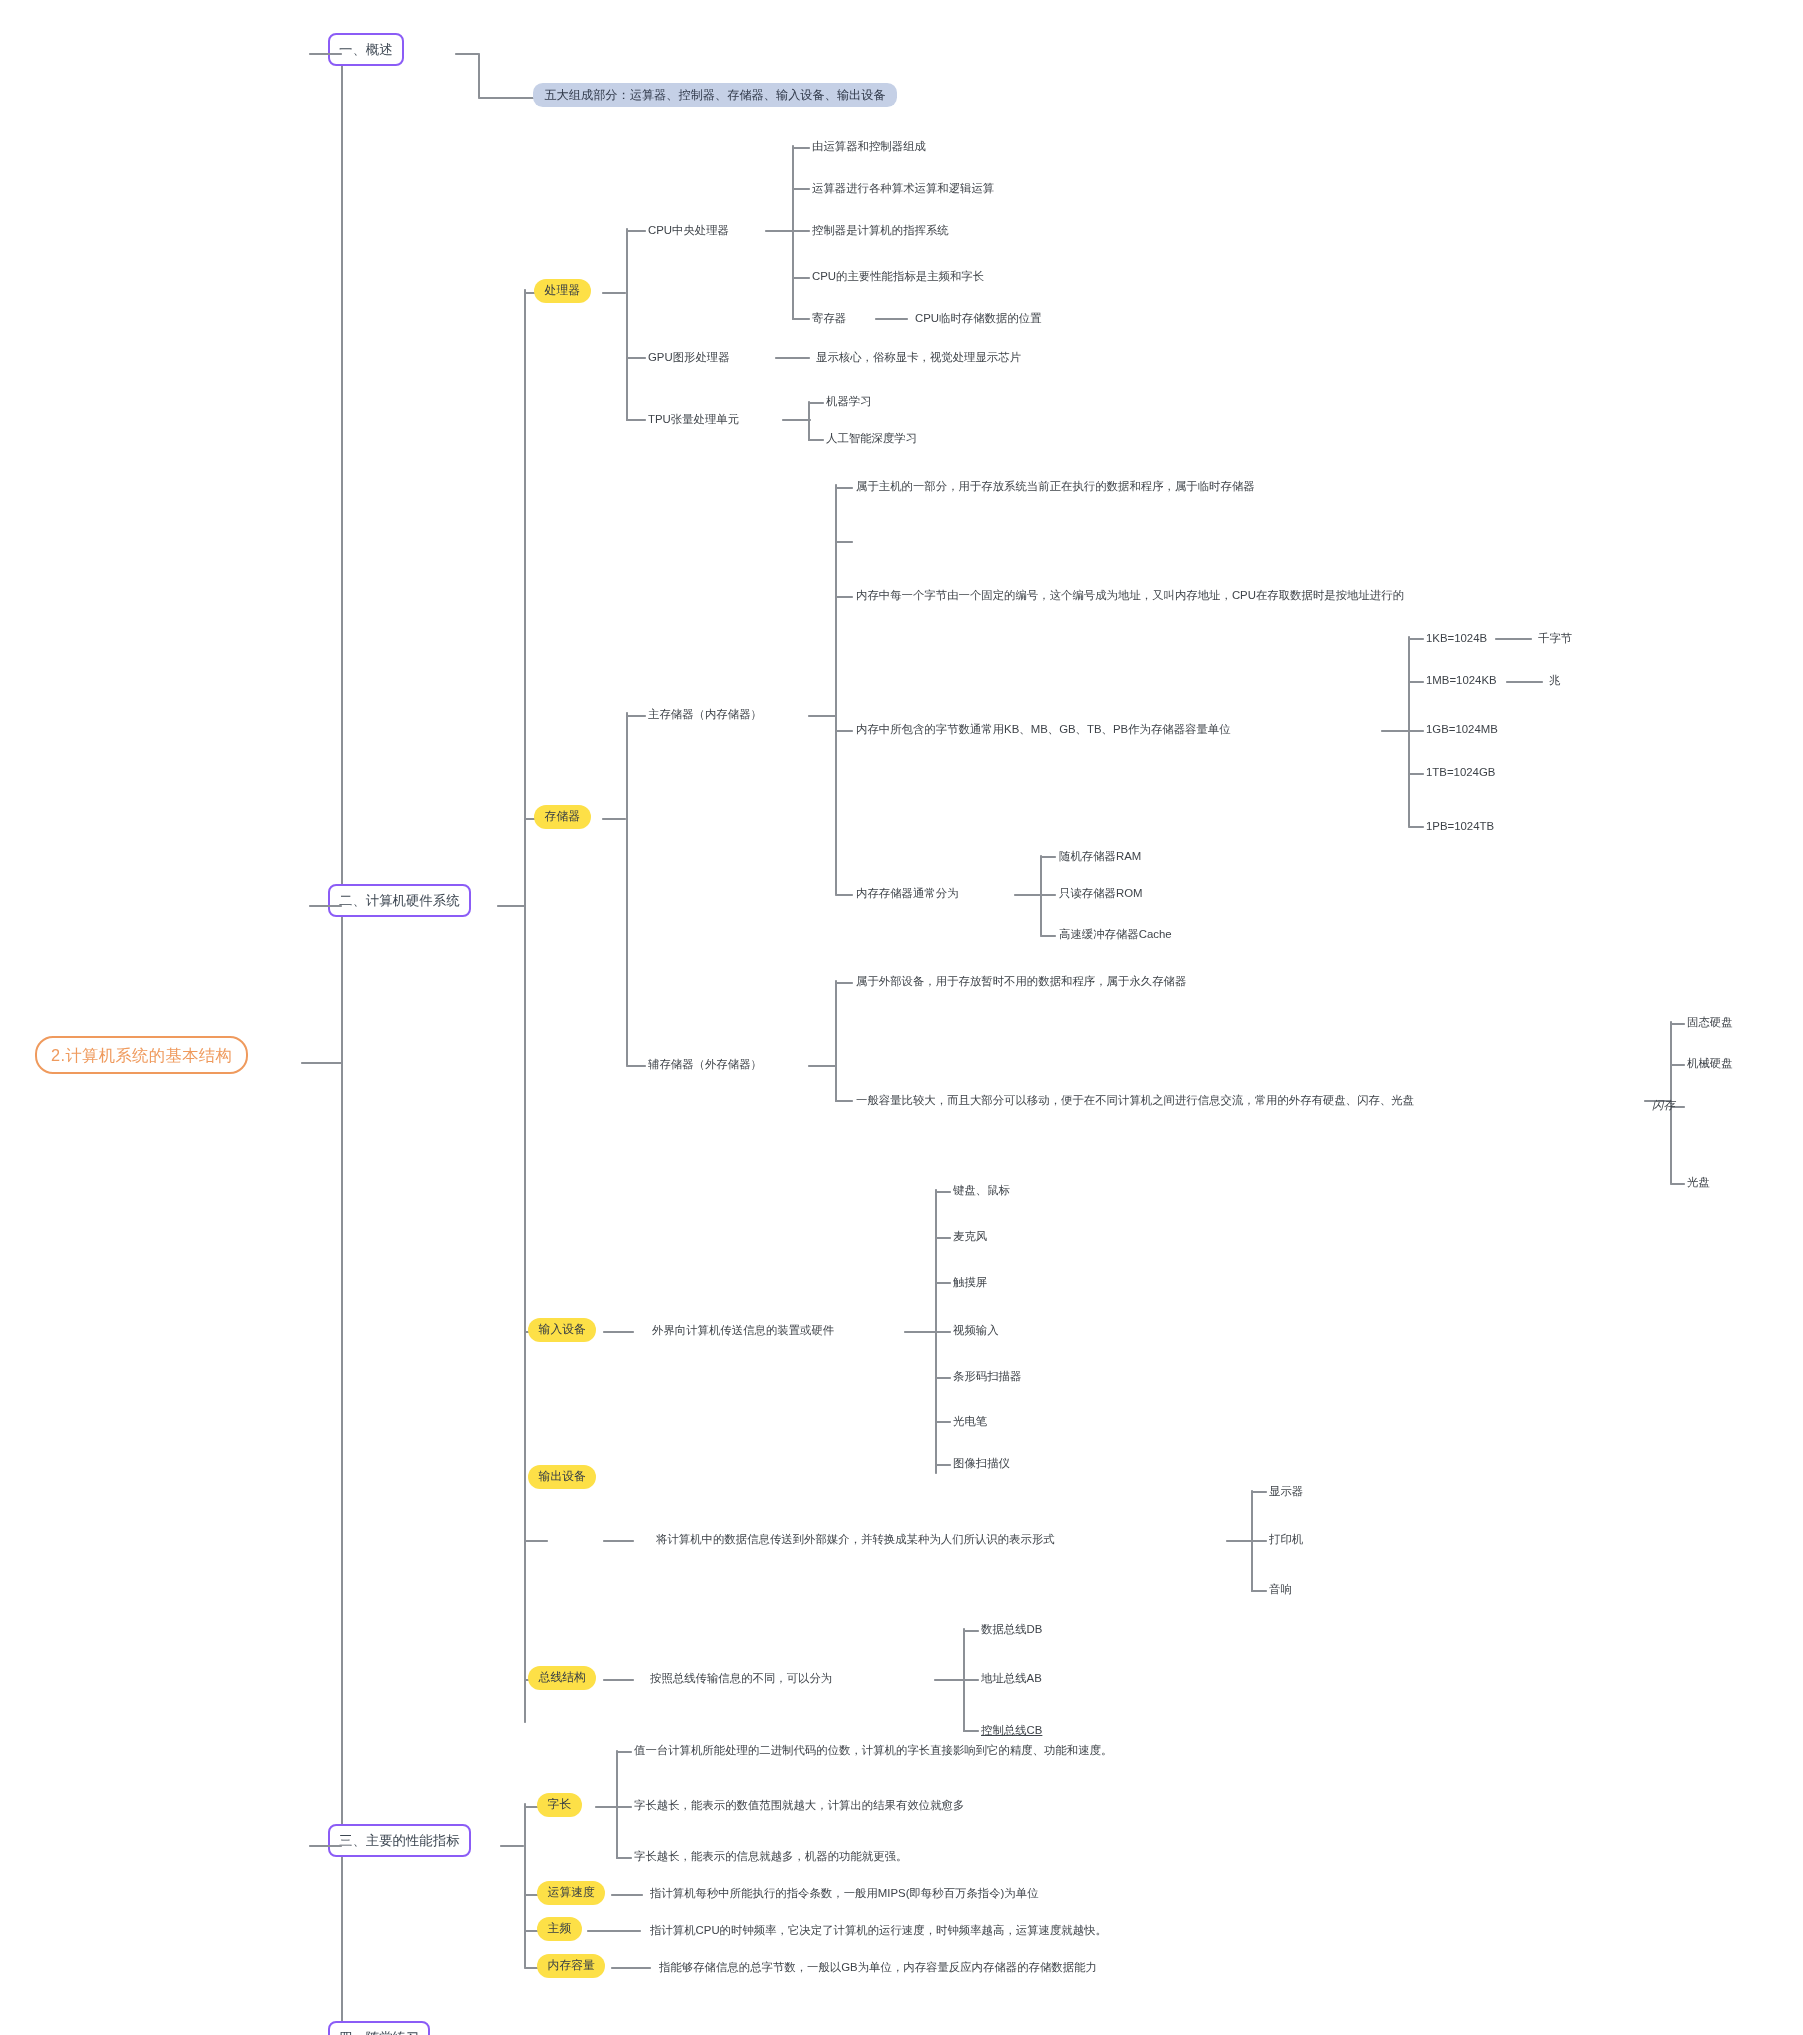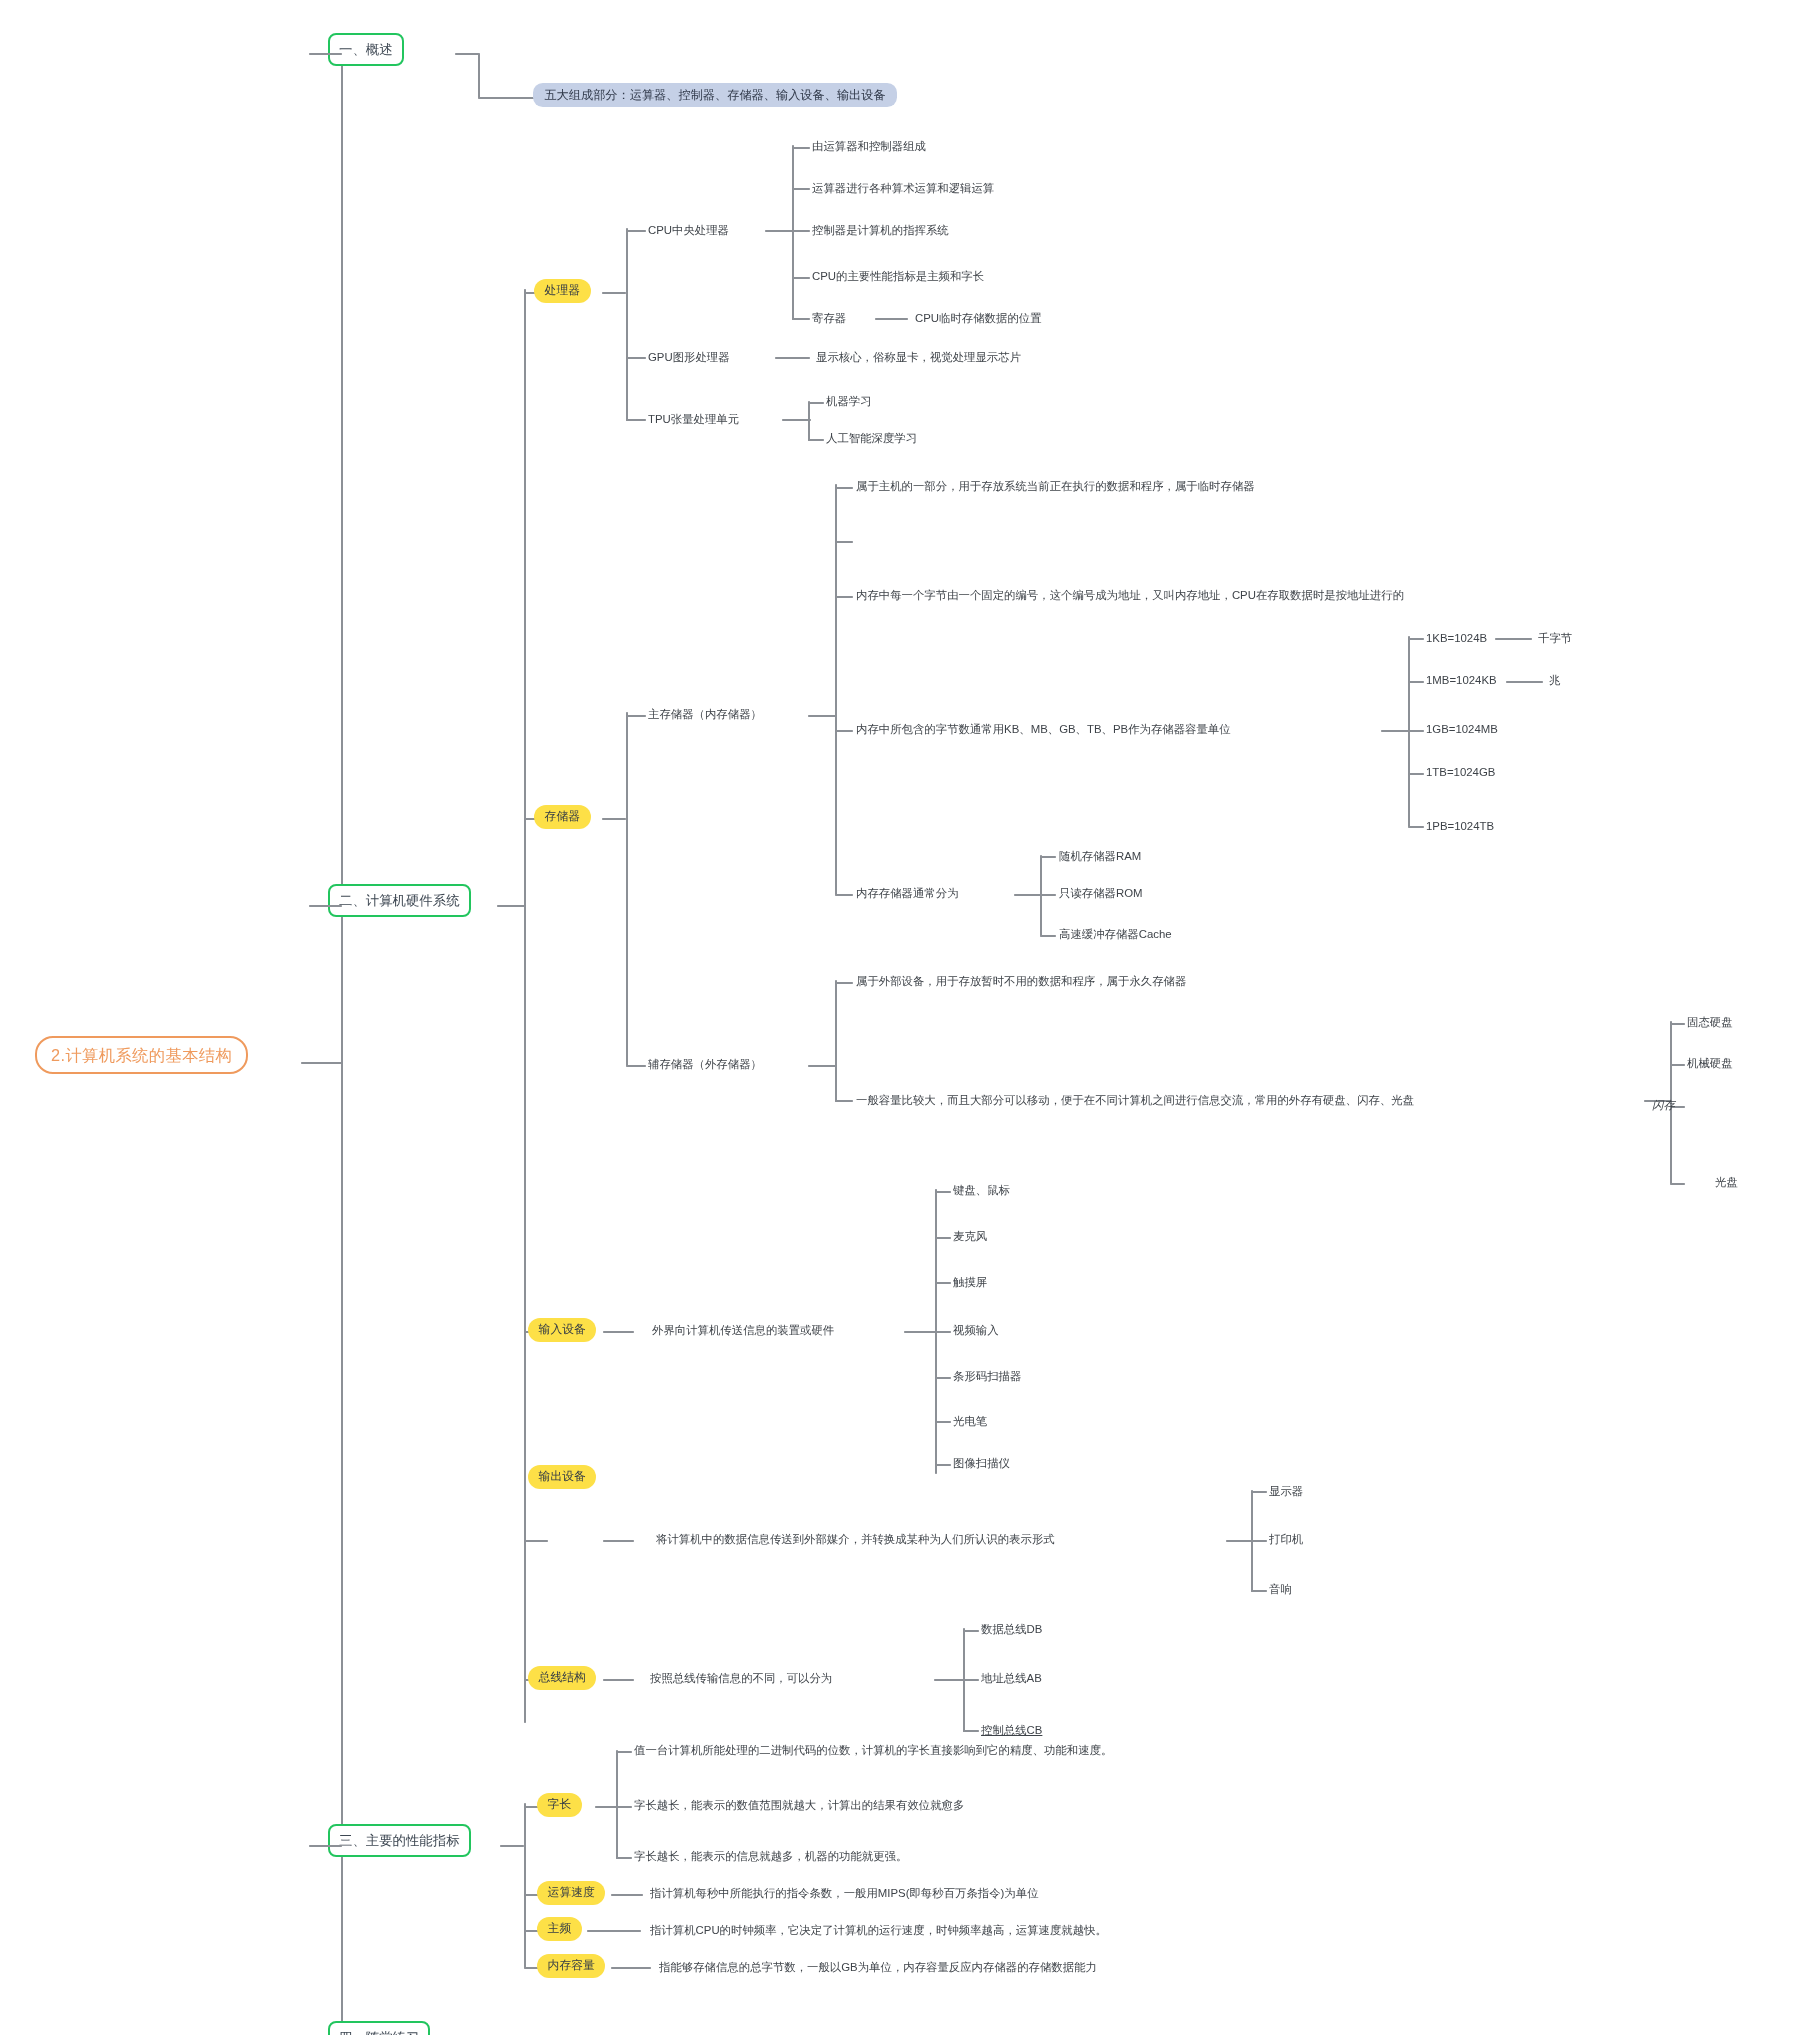--- a/index.html
+++ b/index.html
@@ -26,21 +26,21 @@
     color:#ef9a5d;
     font-size:16.3px;
     line-height:1;
     padding:9px 14px;
     white-space:nowrap;
     background:#fff;
     letter-spacing:0.4px;
   }
   .lvl1{
     position:absolute;
-    border:2px solid #22c55e;
+    border:2px solid #8b5cf6;
     border-radius:8.1px;
     color:#3d4752;
     font-size:13.4px;
     line-height:1;
     padding:7.7px 9px;
     white-space:nowrap;
     background:#fff;
     text-align:right;
   }
   .pill{
@@ -226,21 +226,21 @@
 
   <div class="h" style="left:1644px; top:1100px; width:28px;"></div>
   <div class="v" style="left:1670px; top:1021px; height:163px;"></div>
   <div class="h" style="left:1670px; top:1023px; width:14.7px;"></div>
   <div class="txt" style="left:1687px; top:1017px;">固态硬盘</div>
   <div class="h" style="left:1670px; top:1064px; width:14.7px;"></div>
   <div class="txt" style="left:1687px; top:1058px;">机械硬盘</div>
   <div class="h" style="left:1670px; top:1106px; width:14.7px;"></div>
   <div class="txt" style="left:1652px; top:1100px;font-style:italic;">闪存</div>
   <div class="h" style="left:1670px; top:1183px; width:14.7px;"></div>
-  <div class="txt" style="left:1687px; top:1177px;margin-left:28px;">光盘</div>
+  <div class="txt" style="left:1687px; top:1177px;">光盘</div>
 
   <div class="h" style="left:603px; top:1331px; width:30.5px;"></div>
   <div class="txt" style="left:652px; top:1325px;">外界向计算机传送信息的装置或硬件</div>
   <div class="h" style="left:904px; top:1331px; width:33px;"></div>
   <div class="v" style="left:935px; top:1189px; height:285px;"></div>
   <div class="h" style="left:935px; top:1191px; width:16.3px;"></div>
   <div class="txt" style="left:953px; top:1185px;text-align:right;">键盘、鼠标</div>
   <div class="h" style="left:935px; top:1237px; width:16.3px;"></div>
   <div class="txt" style="left:953px; top:1231px;">麦克风</div>
   <div class="h" style="left:935px; top:1282px; width:16.3px;"></div>

